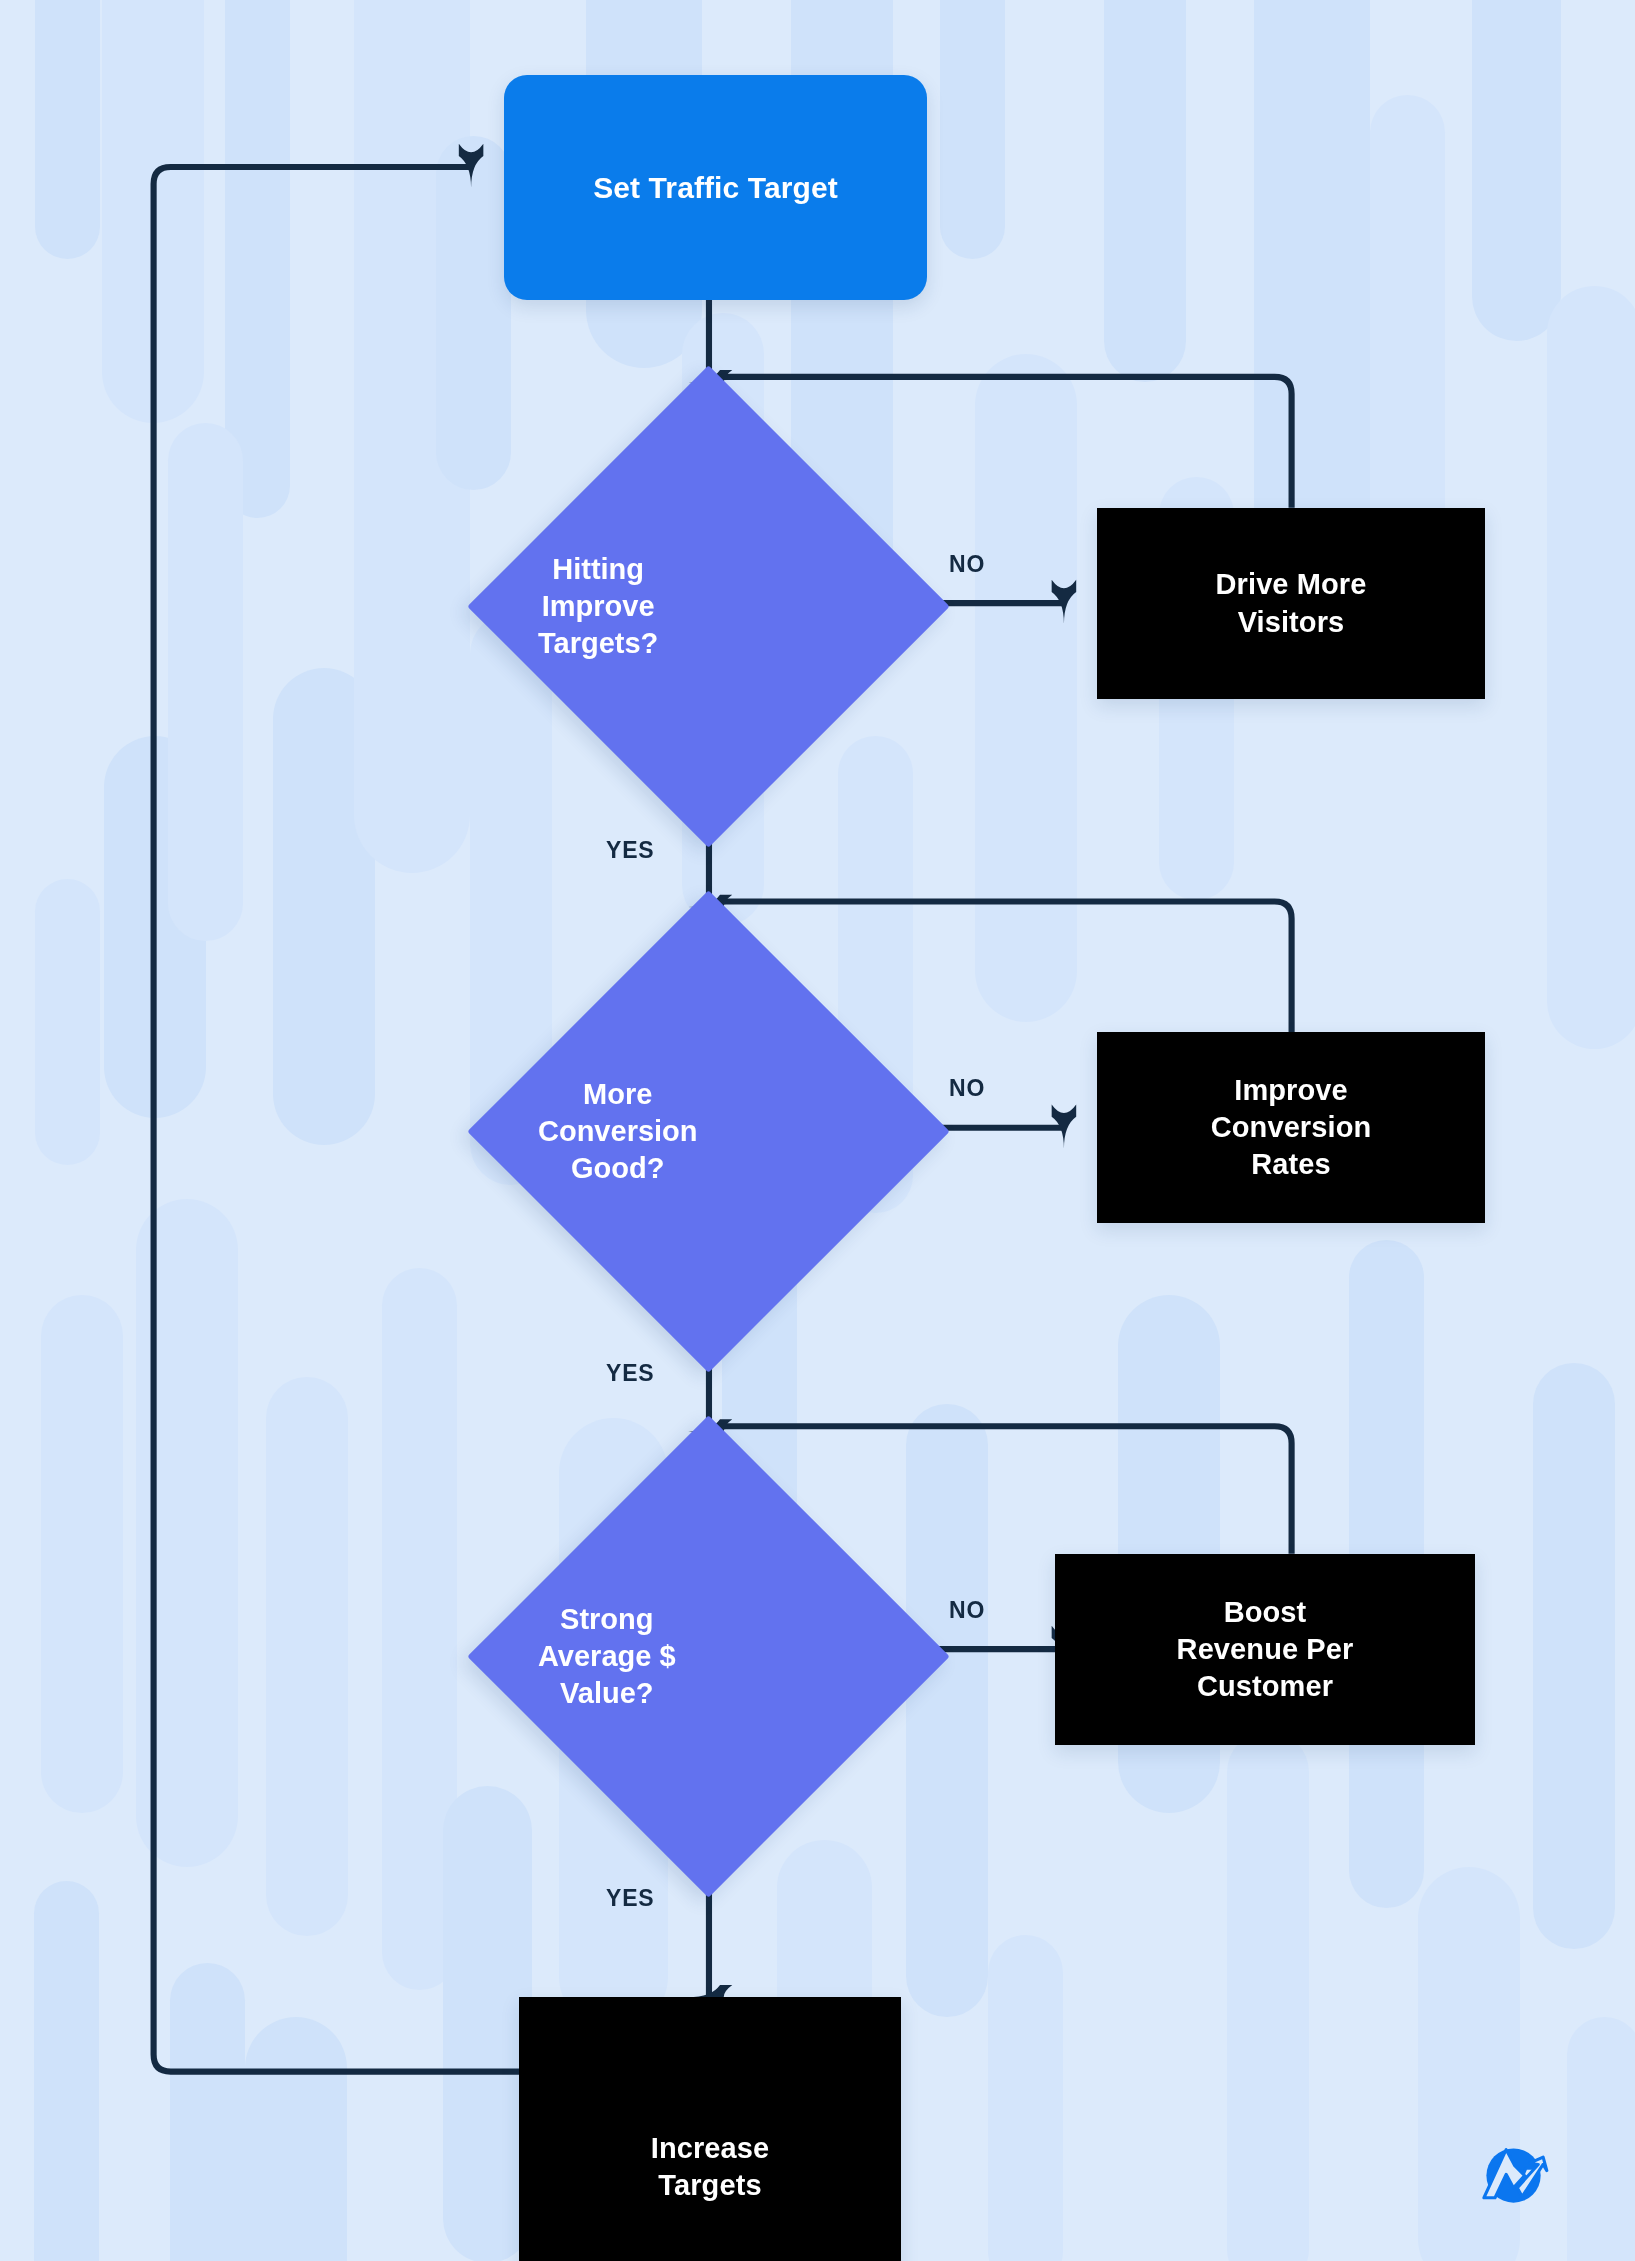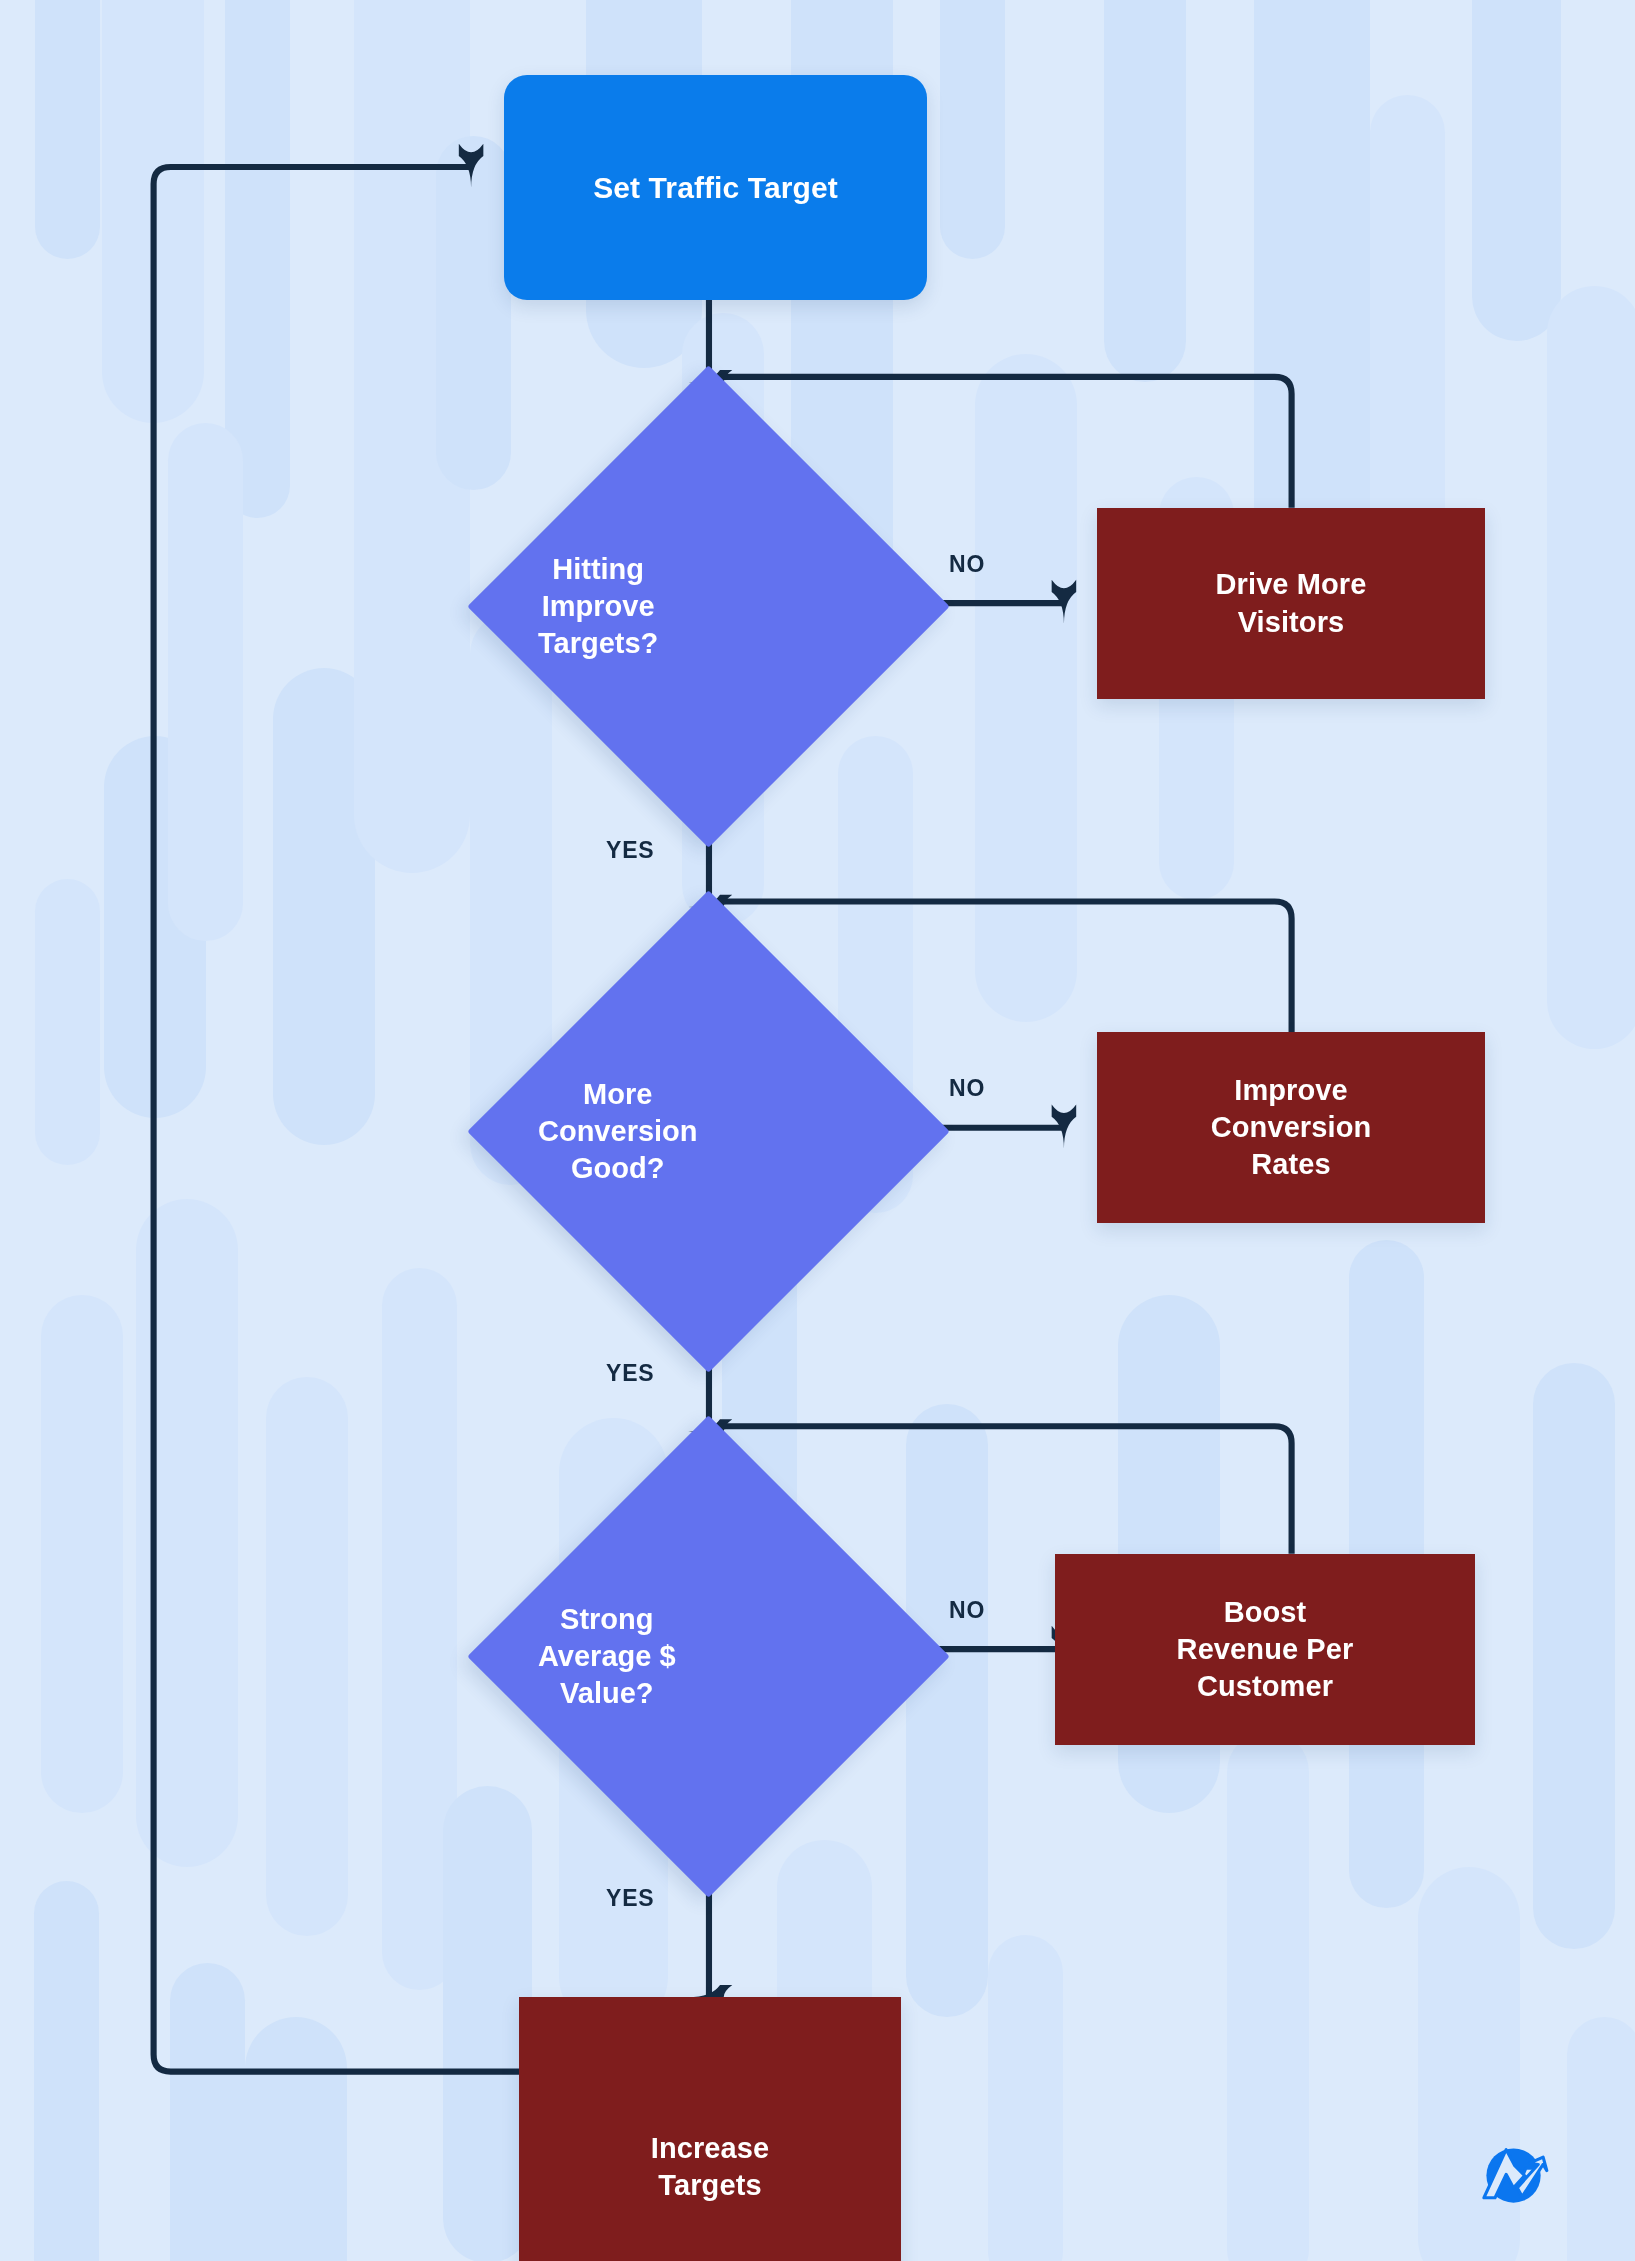--- a/index.html
+++ b/index.html
@@ -22,21 +22,21 @@
   
   .node{position:absolute;z-index:3;display:flex;align-items:center;justify-content:center;text-align:center;color:#ffffff;font-weight:bold;letter-spacing:0.1px;}
 
   .node.start{
     background:#0a7ceb;
     border-radius:23px;
     box-shadow:0 6.8px 17.7px rgba(20,60,110,.13);
     font-size:30px;
   }
   .node.action{
-    background:#7f1d1d;
+    background:#000000;
     box-shadow:0 6.8px 17.7px rgba(20,60,110,.13);
     font-size:29px;
     line-height:1.28;
   }
 
   .diamond{position:absolute;z-index:3;}
   .diamond .shape{
     position:absolute;inset:0;
     background:#6272ef;
     transform:rotate(45deg);

